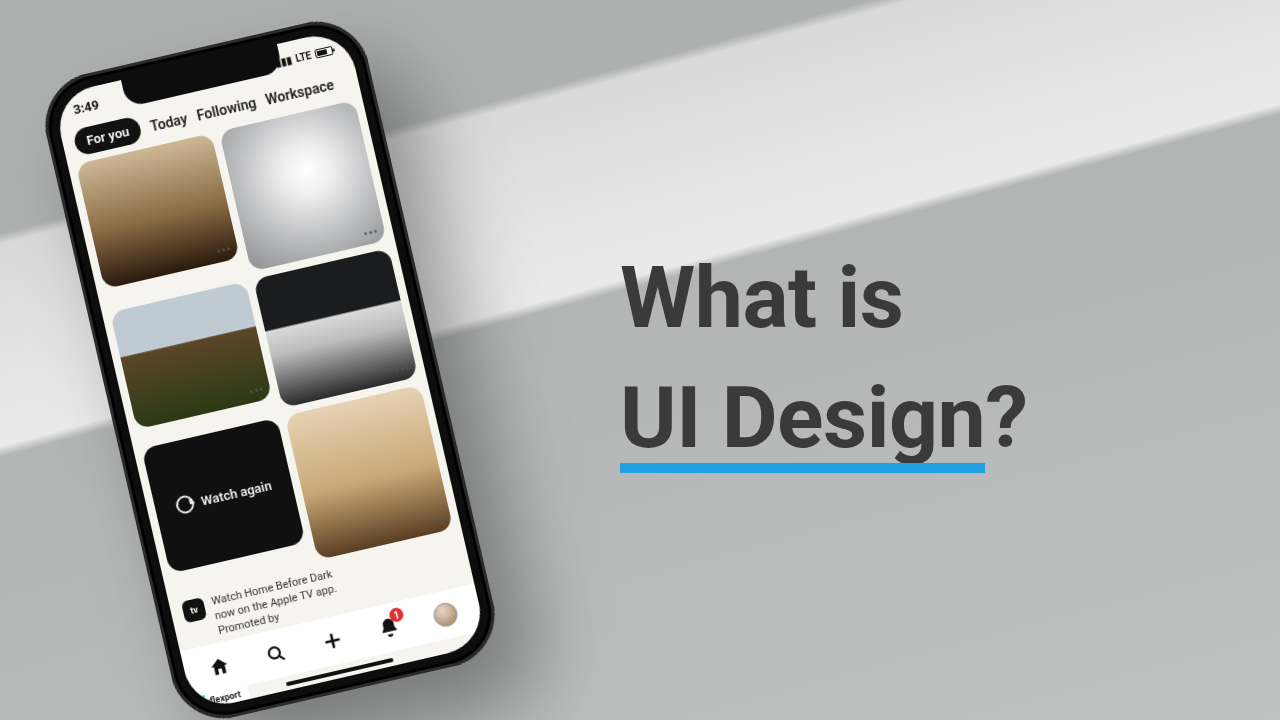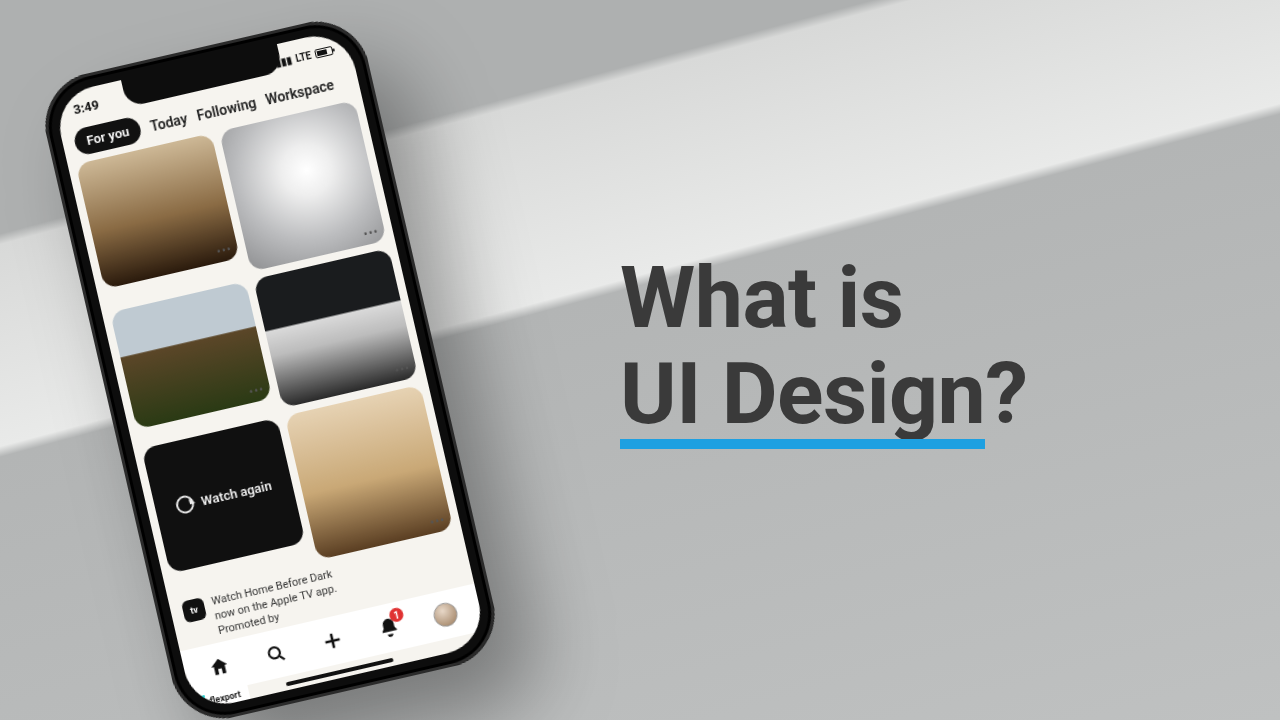--- a/index.html
+++ b/index.html
@@ -15,21 +15,21 @@
   
   .headline {
     position: absolute;
     left: 620px; top: 250px;
     color: #3a3a3a;
     font-weight: 700;
     font-size: 86px;
     line-height: 1.12;
     letter-spacing: -0.5px;
   }
-  .underline-wrap { display: inline-block; position: relative; }
+  .underline-wrap { display: inline-block; position: relative; margin-top: 24px; }
   .underline-wrap::after {
     content: "";
     position: absolute; left: 0; right: 0; bottom: -6px;
     height: 10px; background: #1ea0e1;
   }
   
   .phone {
     position: absolute;
     left: 105px; top: 40px;
     width: 330px; height: 660px;

